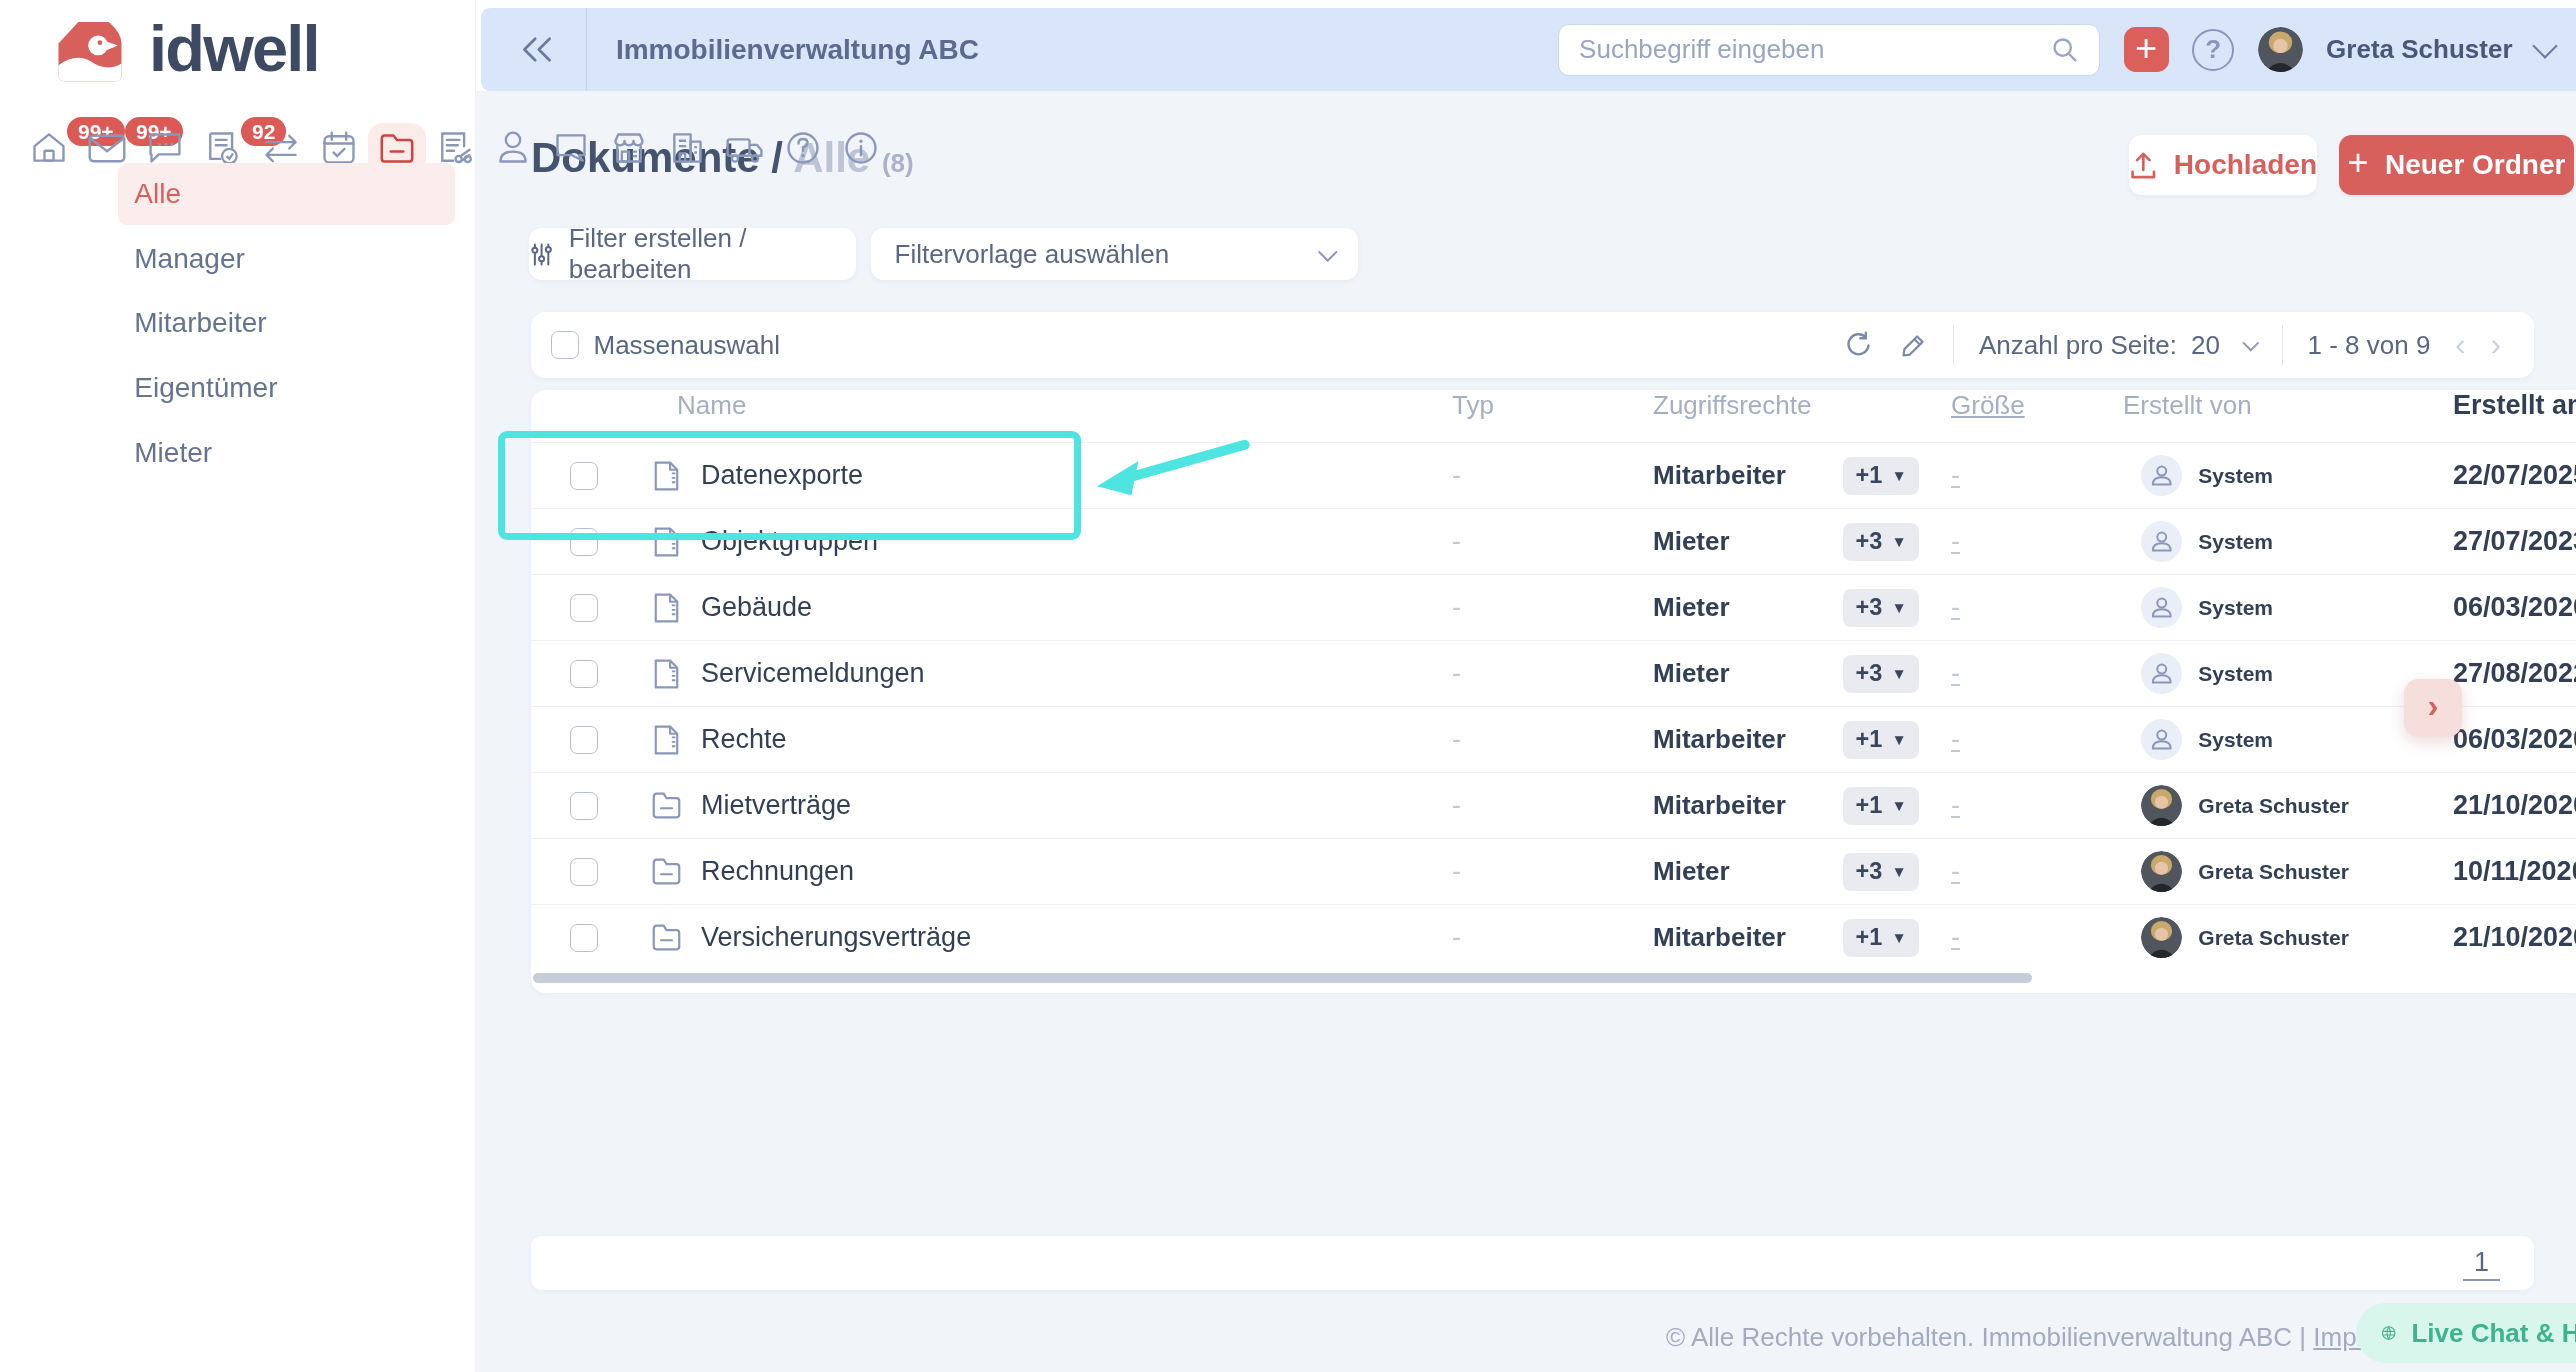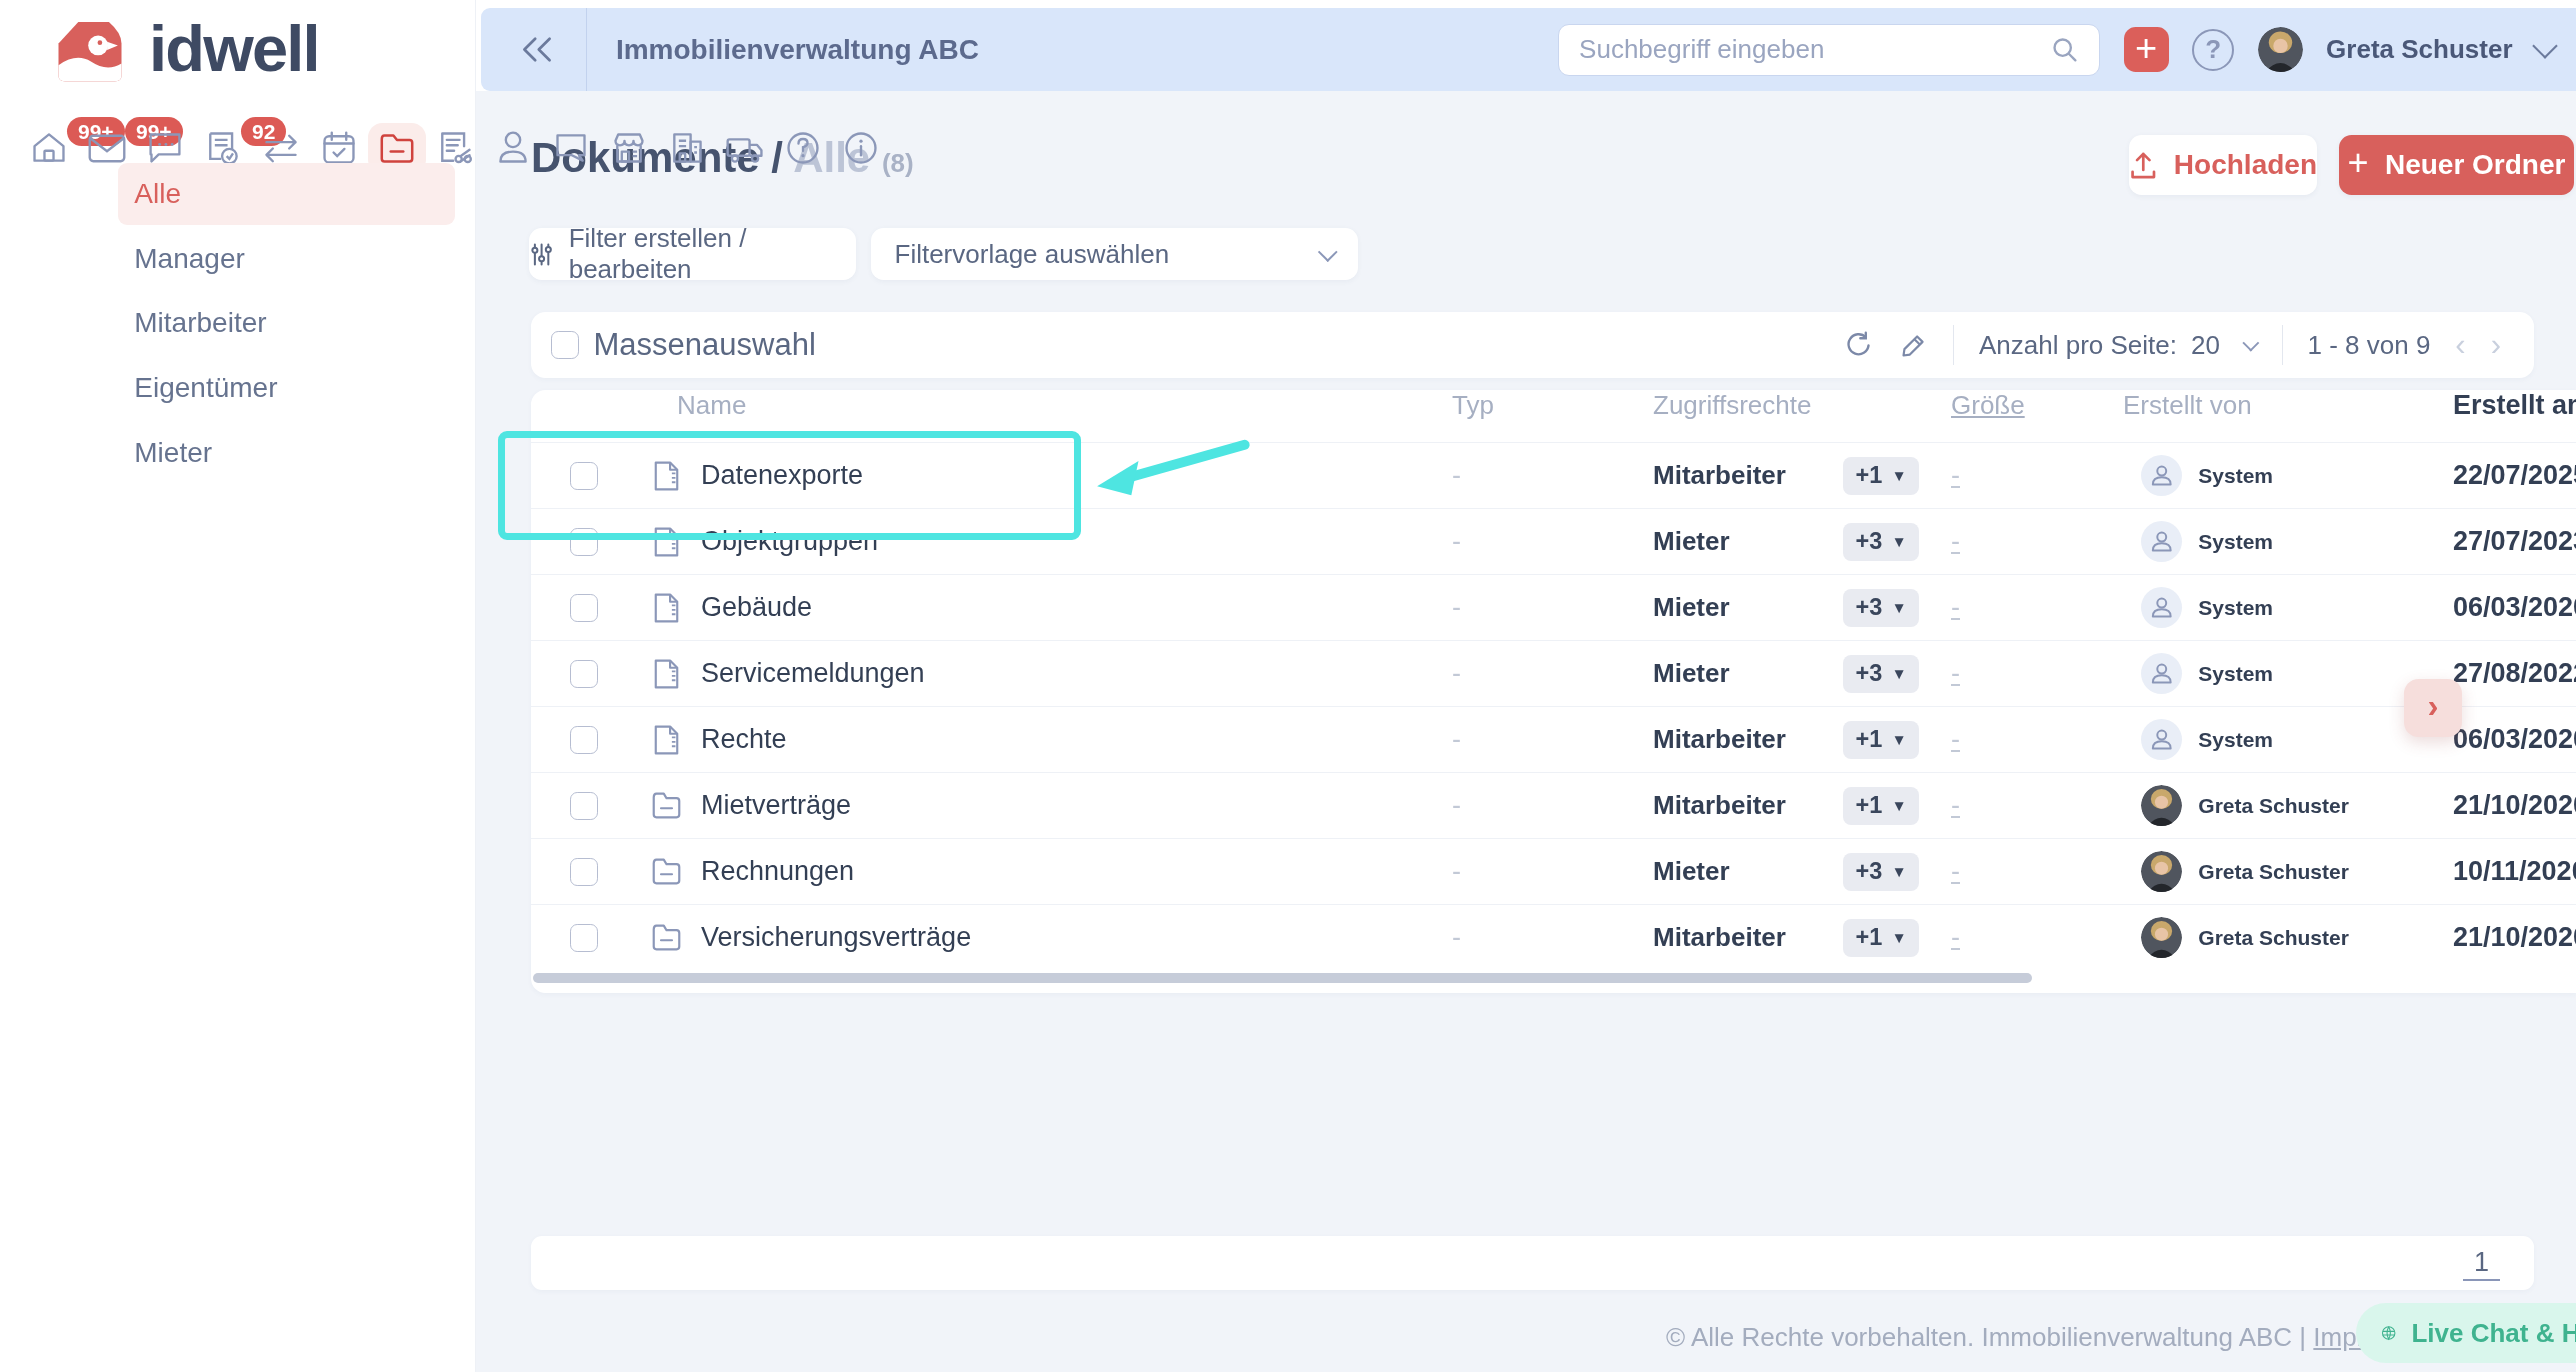--- a/index.html
+++ b/index.html
@@ -68,21 +68,21 @@
   .pill-filter { left:529px; width:327px; justify-content:center; gap:14.5px; }
   .pill-template { left:871px; width:487px; padding:0 23.5px; }
   .pill-template .chev { margin-left:auto; width:13.5px; height:13.5px; border-right:2.7px solid #8b97b8;
     border-bottom:2.7px solid #8b97b8; transform:rotate(45deg); margin-top:-5.4px; }
 
   
   .toolbar { position:absolute; left:531px; top:312px; width:2003px; height:66px; background:#fff;
     border-radius:14.5px; display:flex; align-items:center; padding:0 33px 0 20px;
     box-shadow:0 1.8px 5.4px rgba(60,80,120,.04); }
   .checkbox { width:28px; height:28px; border:1.8px solid #b6bdd1; border-radius:7.2px; background:#fff; cursor:pointer; flex:none; }
-  .toolbar .lbl { font-size:31px; color:#5a6782; margin-left:14.5px; }
+  .toolbar .lbl { font-size:26px; color:#5a6782; margin-left:14.5px; }
   .toolbar-right { margin-left:auto; display:flex; align-items:center; gap:25px; }
   .tb-div { width:0.9px; height:40px; background:#e3e7ef; }
   .tb-text { font-size:26px; color:#5a6782; }
   .chev-sm { width:11.7px; height:11.7px; border-right:2.7px solid #8b97b8; border-bottom:2.7px solid #8b97b8;
     transform:rotate(45deg); margin-top:-4.5px; }
   .pg-arrow { font-size:31px; color:#c9d0de; cursor:pointer; font-weight:400; }
 
   
   .table-wrap { position:absolute; left:531px; top:390px; width:2045px; height:603px;
     background:#fff; border-radius:14.5px 0 0 14.5px; overflow:hidden;

